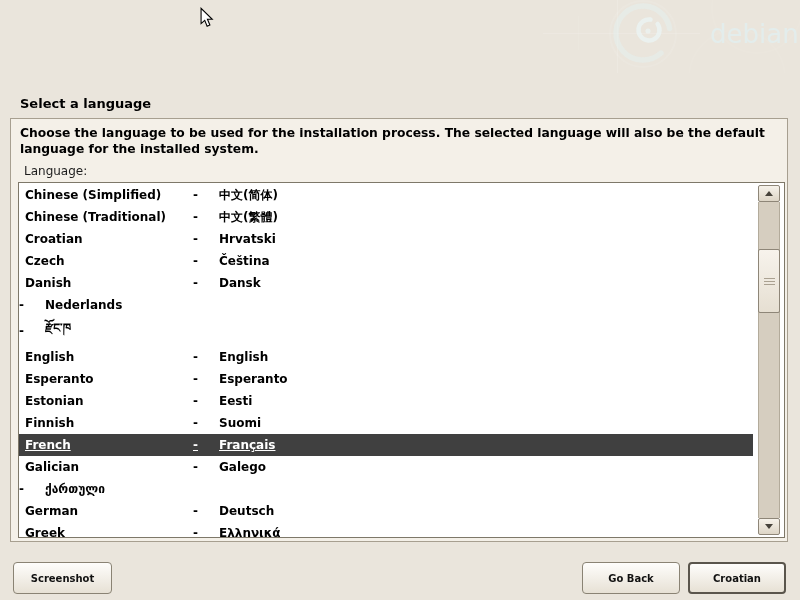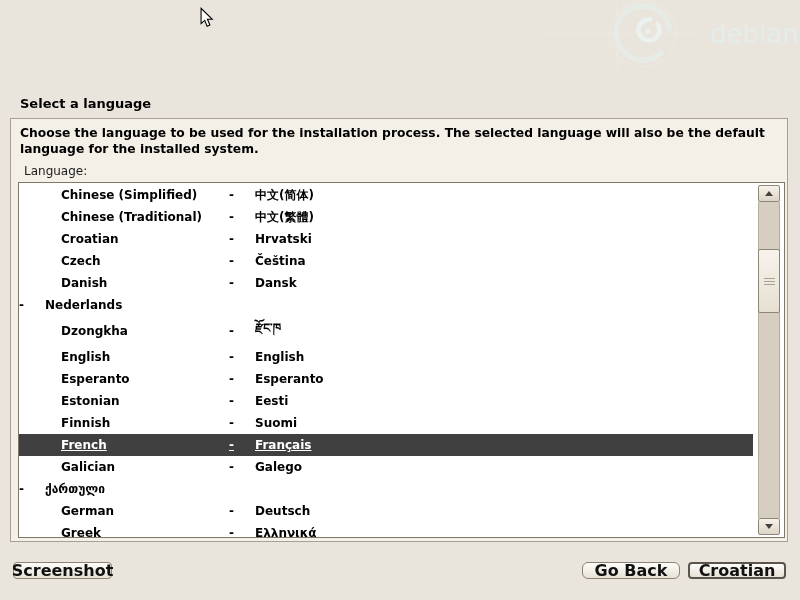--- a/index.html
+++ b/index.html
@@ -45,21 +45,21 @@
     position:absolute;left:7px;top:63px;width:767px;height:356px;
     background:#ffffff;border:1px solid #7e7869;box-sizing:border-box;
     overflow:hidden;
   }
   .rows{position:absolute;left:0;top:1px;right:31px;}
   .row{
     display:flex;align-items:center;height:22px;
     font-size:12px;font-weight:bold;color:#000;cursor:default;
   }
   .rows .row:nth-child(7){height:30px;}
-  .row .col-name{width:168px;padding-left:6px;white-space:nowrap;margin-left:36px;}
+  .row .col-name{width:168px;padding-left:6px;white-space:nowrap;}
   .row .col-dash{width:26px;}
   .row .col-native{white-space:nowrap;}
   .row.selected{background:#404040;color:#ffffff;text-decoration:underline;}
   
   .scrollbar{
     position:absolute;top:2px;right:4px;bottom:2px;width:22px;
     display:flex;flex-direction:column;
   }
   .sb-btn{
     height:17px;flex:0 0 17px;
@@ -75,28 +75,28 @@
   }
   .sb-thumb{
     position:absolute;left:-1px;right:-1px;top:47px;height:64px;
     background:linear-gradient(#f7f3ec,#e6dfd2);
     border:1px solid #8e8678;border-radius:2px;box-sizing:border-box;
     display:flex;align-items:center;justify-content:center;
   }
   .grip{width:11px;height:1px;background:#aaa191;box-shadow:0 3px 0 #aaa191,0 -3px 0 #aaa191;}
   
   .btn{
-    position:absolute;top:562px;height:17px;box-sizing:border-box;
+    position:absolute;top:562px;height:32px;box-sizing:border-box;
     background:linear-gradient(#fefdfb,#e7e1d5);
     border:1px solid #8a8374;border-radius:4px;
-    font-size:16px;font-weight:bold;color:#111;
+    font-size:10px;font-weight:bold;color:#111;
     display:flex;align-items:center;justify-content:center;cursor:default;
   }
   .btn-screenshot{left:13px;width:99px;}
-  .btn-goback{left:582px;width:98px;border-radius:6px;}
+  .btn-goback{left:582px;width:98px;}
   .btn-continue{left:688px;width:98px;border:2px solid #5a554c;}
 </style>
 </head>
 <body>
 
 <div class="banner">
   <svg width="800" height="73" viewBox="0 0 800 73">
 
     <circle cx="643" cy="34" r="33" fill="none" stroke="rgba(255,255,255,0.09)" stroke-width="2"></circle>
     <circle cx="757" cy="8" r="45" fill="none" stroke="rgba(255,255,255,0.05)" stroke-width="2"></circle>
@@ -150,21 +150,20 @@
         <div class="row">
     <span class="col-name">Danish</span>
     <span class="col-dash">-</span>
     <span class="col-native">Dansk</span>
   </div>
         <div class="row">
     <span class="col-dash">-</span>
     <span class="col-native">Nederlands</span>
   </div>
         <div class="row">
-    <span class="col-name">Dzongkha</span>
     <span class="col-dash">-</span>
     <span class="col-native">རྫོང་ཁ</span>
   </div>
         <div class="row">
     <span class="col-name">English</span>
     <span class="col-dash">-</span>
     <span class="col-native">English</span>
   </div>
         <div class="row">
     <span class="col-name">Esperanto</span>

